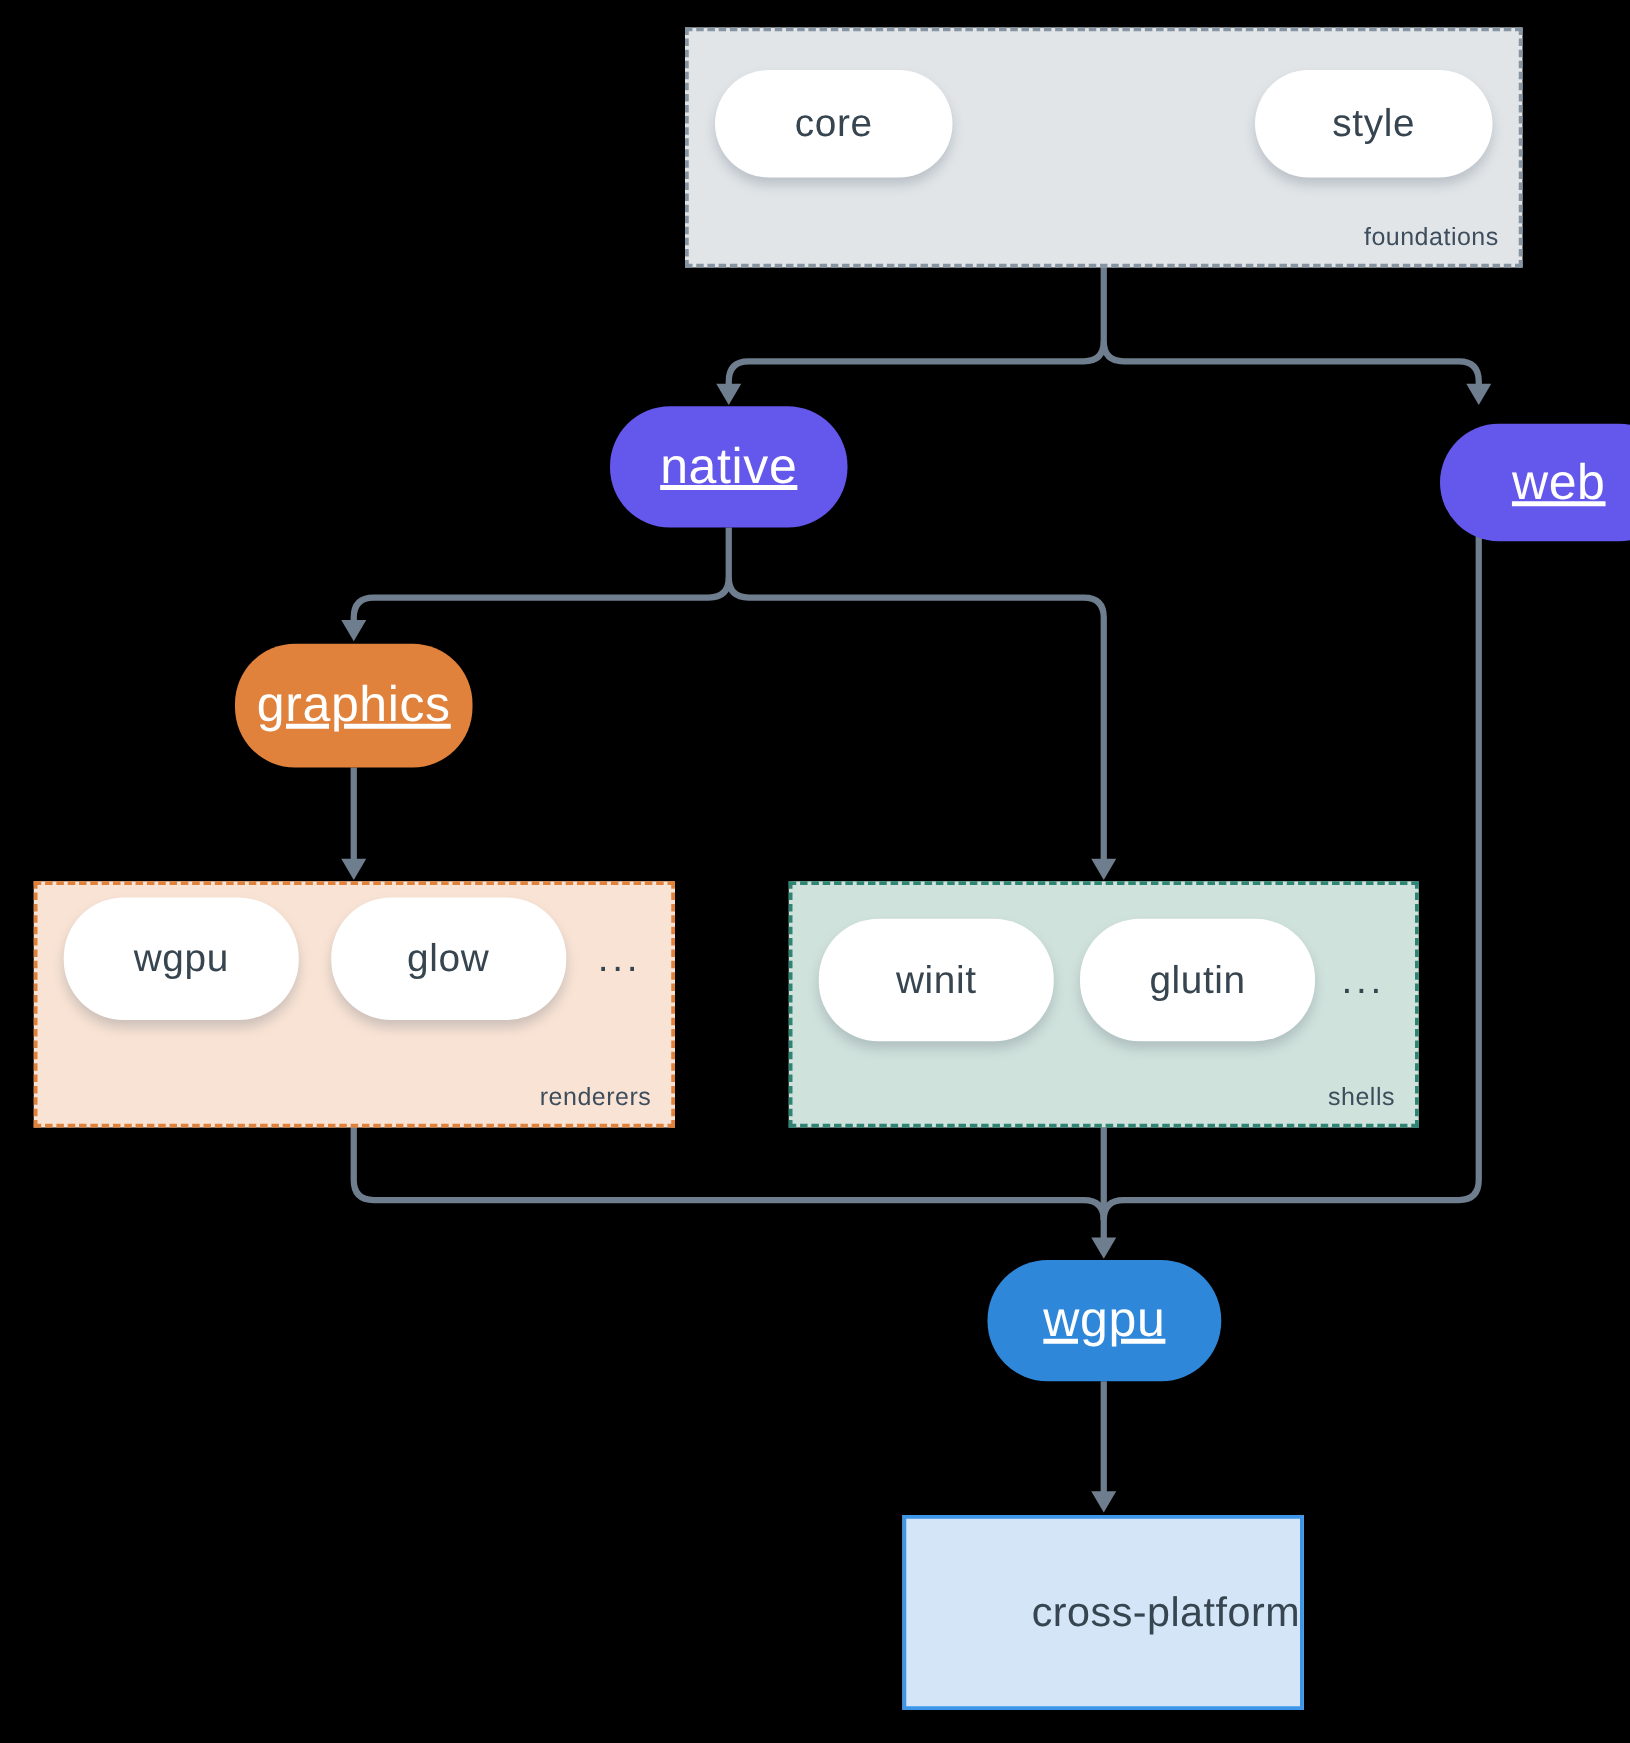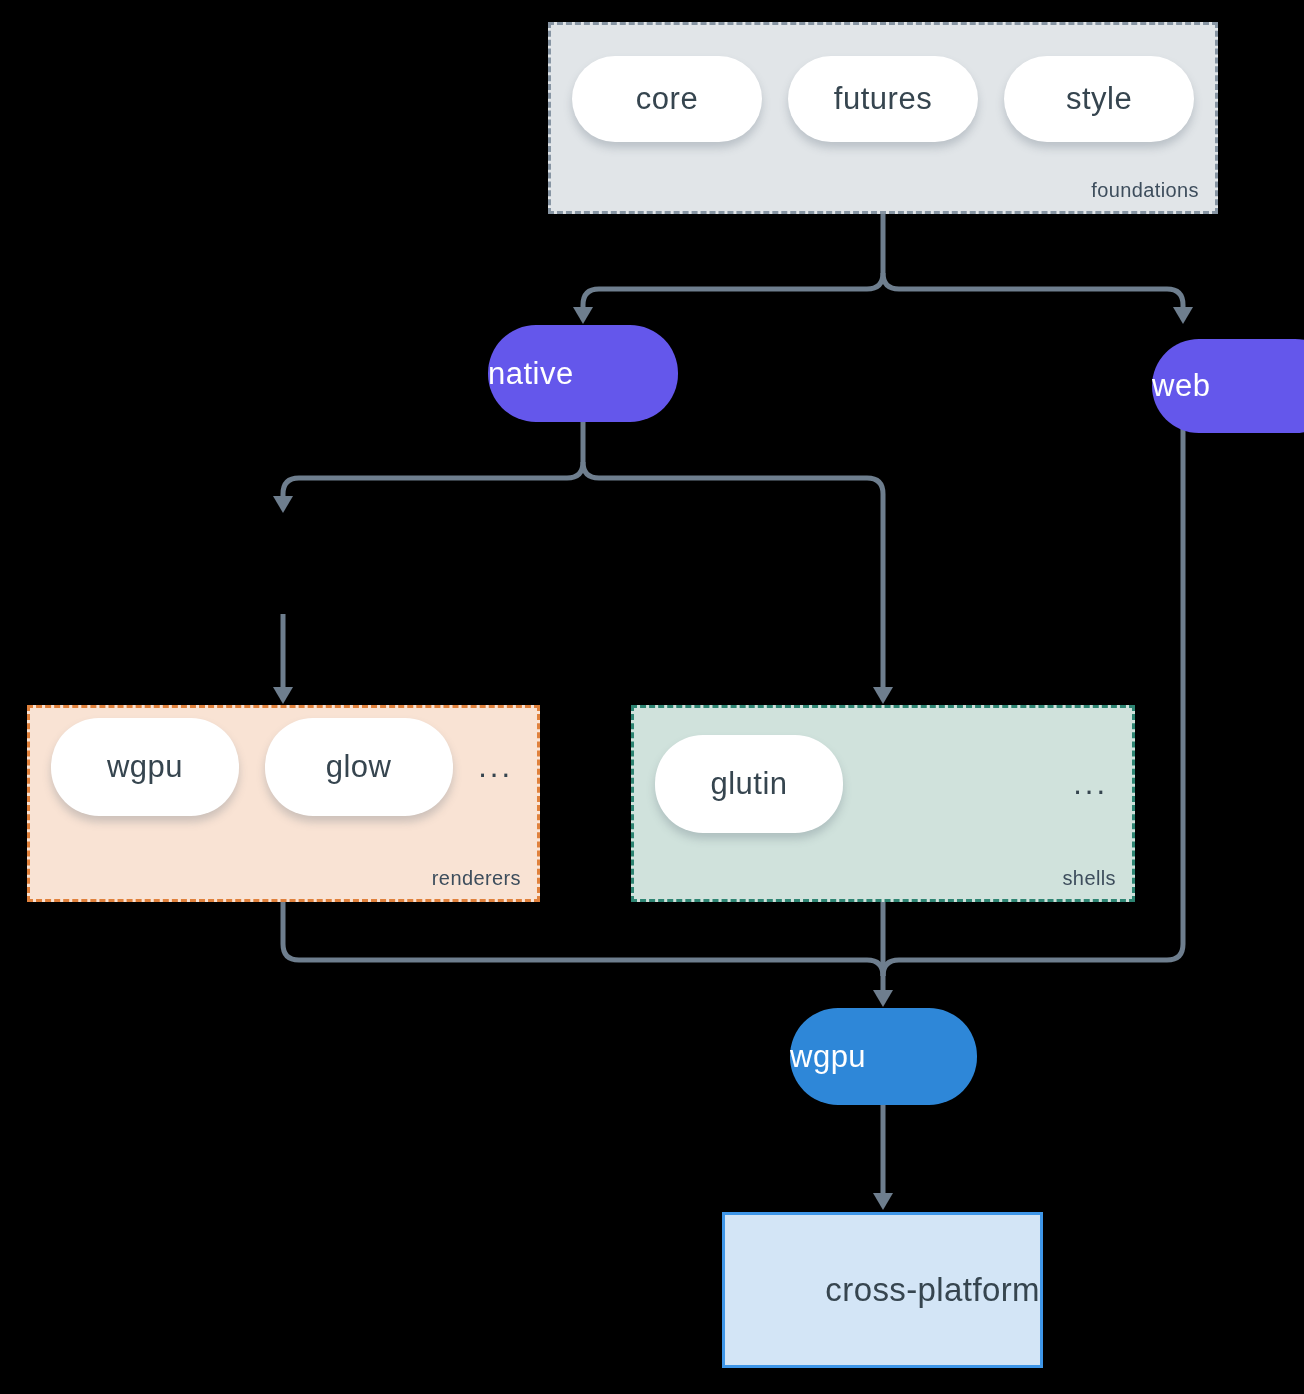--- a/index.html
+++ b/index.html
@@ -43,22 +43,22 @@
   }
   .group-renderers .pill,.group-shells .pill{width:188px;height:98px;}
   .ellipsis{
     color:var(--c-pill_text);font-size:31px;line-height:98px;letter-spacing:3px;
   }
   .group-label{
     position:absolute;right:16px;bottom:9px;
     color:var(--c-label);font-size:20px;letter-spacing:.4px;
   }
   .node-pill{
-    position:absolute;display:flex;align-items:center;
-    color:#ffffff;font-size:31px;letter-spacing:.5px;border-radius:48px;
+    position:absolute;display:flex;align-items:center;justify-content:center;
+    color:#ffffff;font-size:40px;letter-spacing:.5px;border-radius:48px;text-decoration:underline;
   }
   .node-native{left:488px;top:325px;width:190px;height:97px;background:var(--c-purple);}
   .node-web{left:1152px;top:325px;width:190px;height:94px;background:var(--c-purple);margin-top:14px;}
   .node-graphics{left:188px;top:515px;width:190px;height:99px;background:var(--c-orange);}
   .node-iced{left:790px;top:1008px;width:187px;height:97px;background:var(--c-blue);}
   .app-box{
     position:absolute;left:722px;top:1212px;width:321px;height:156px;
     box-sizing:border-box;background:var(--c-app_fill);border:3px solid var(--c-app_border);
     display:flex;flex-direction:column;align-items:flex-end;justify-content:center;
     color:var(--c-pill_text);font-size:33px;line-height:48px;letter-spacing:.4px;
@@ -92,49 +92,52 @@
     <polygon points="273,687 293,687 283,704"></polygon>
     <polygon points="873,990 893,990 883,1007"></polygon>
     <polygon points="873,1193 893,1193 883,1210"></polygon>
   </svg>
 
   <div class="group-box group-foundations">
     <div class="pill">
       <span>core</span>
     </div>
     <div class="pill">
-      <span>futures</span>
-    </div>
-    <div class="pill">
       <span>style</span>
     </div>
     <div class="group-label">foundations</div>
   </div>
 
   <div class="node-pill node-native">
     <span>native</span>
   </div>
 
   <div class="node-pill node-web">
     <span>web</span>
   </div>
 
+  <div class="node-pill node-graphics">
+    <span>graphics</span>
+  </div>
 
   <div class="group-box group-renderers">
     <div class="pill">
       <span>wgpu</span>
     </div>
     <div class="pill">
       <span>glow</span>
     </div>
     <div class="ellipsis">...</div>
     <div class="group-label">renderers</div>
   </div>
 
   <div class="group-box group-shells">
+    <div class="pill">
+      <span>winit</span>
+    </div>
     <div class="pill">
       <span>glutin</span>
     </div>
     <div class="ellipsis">...</div>
     <div class="group-label">shells</div>
   </div>
 
   <div class="node-pill node-iced">
     <span>wgpu</span>
   </div>

